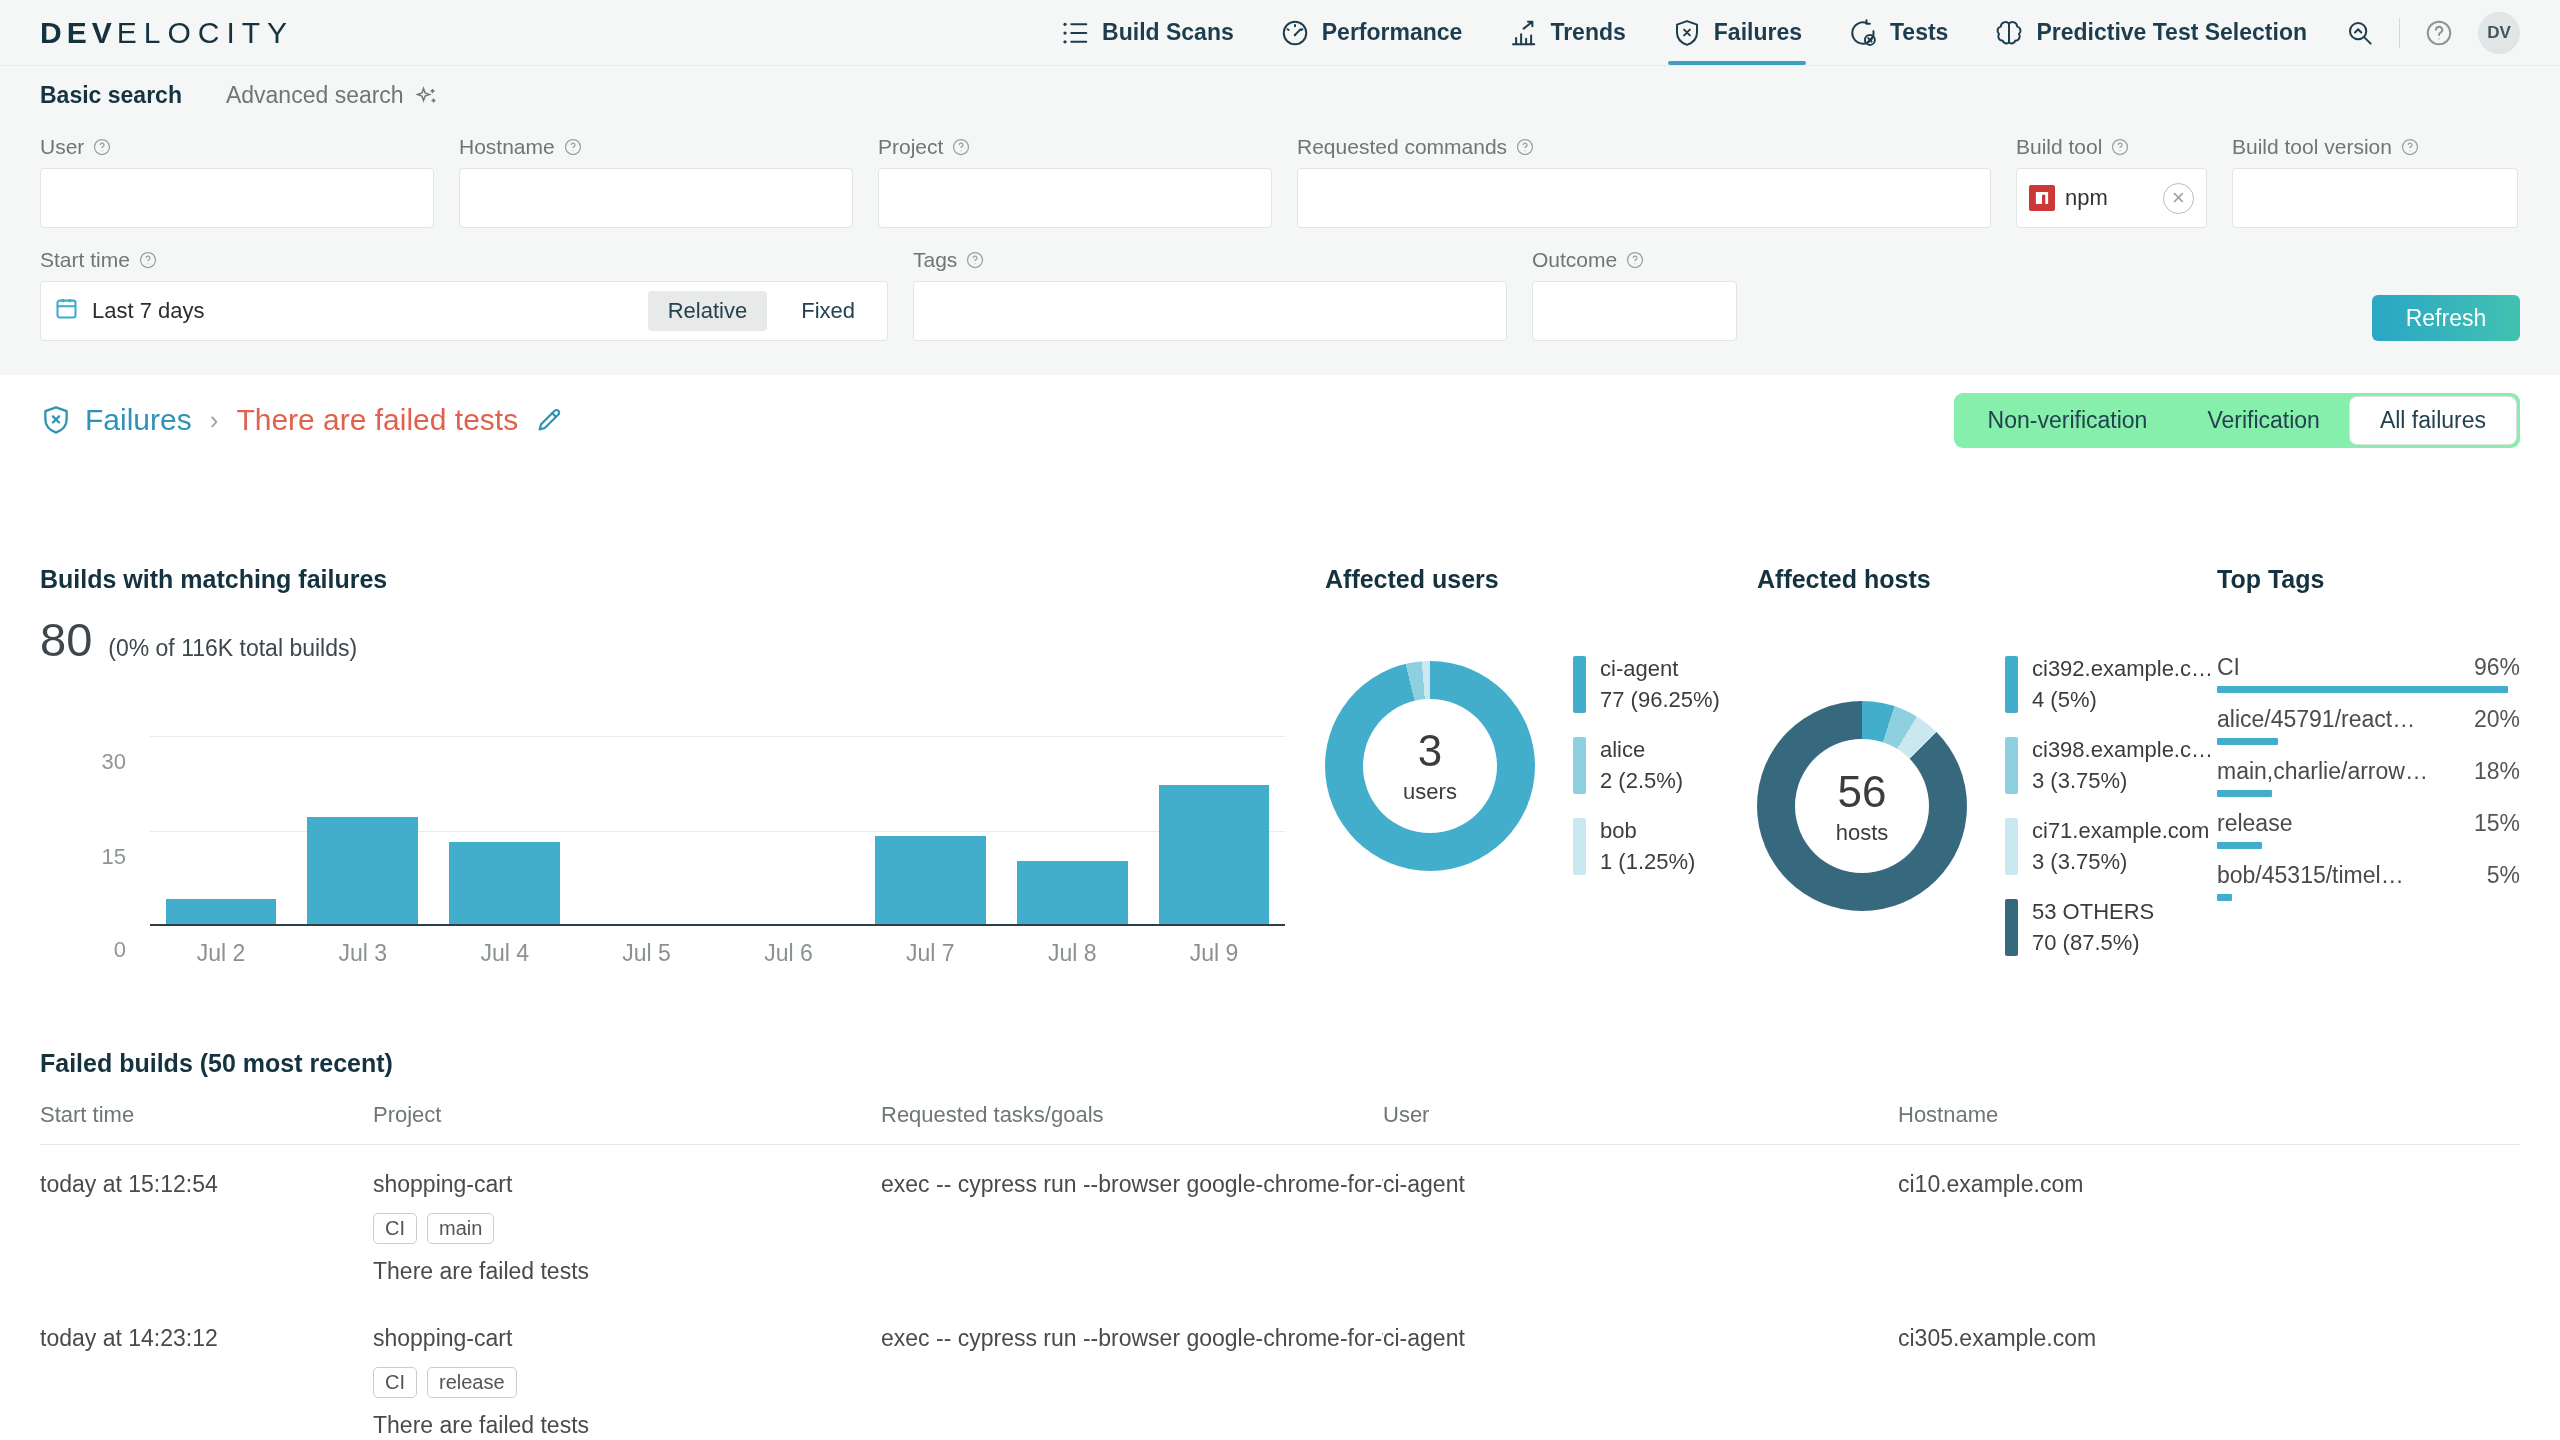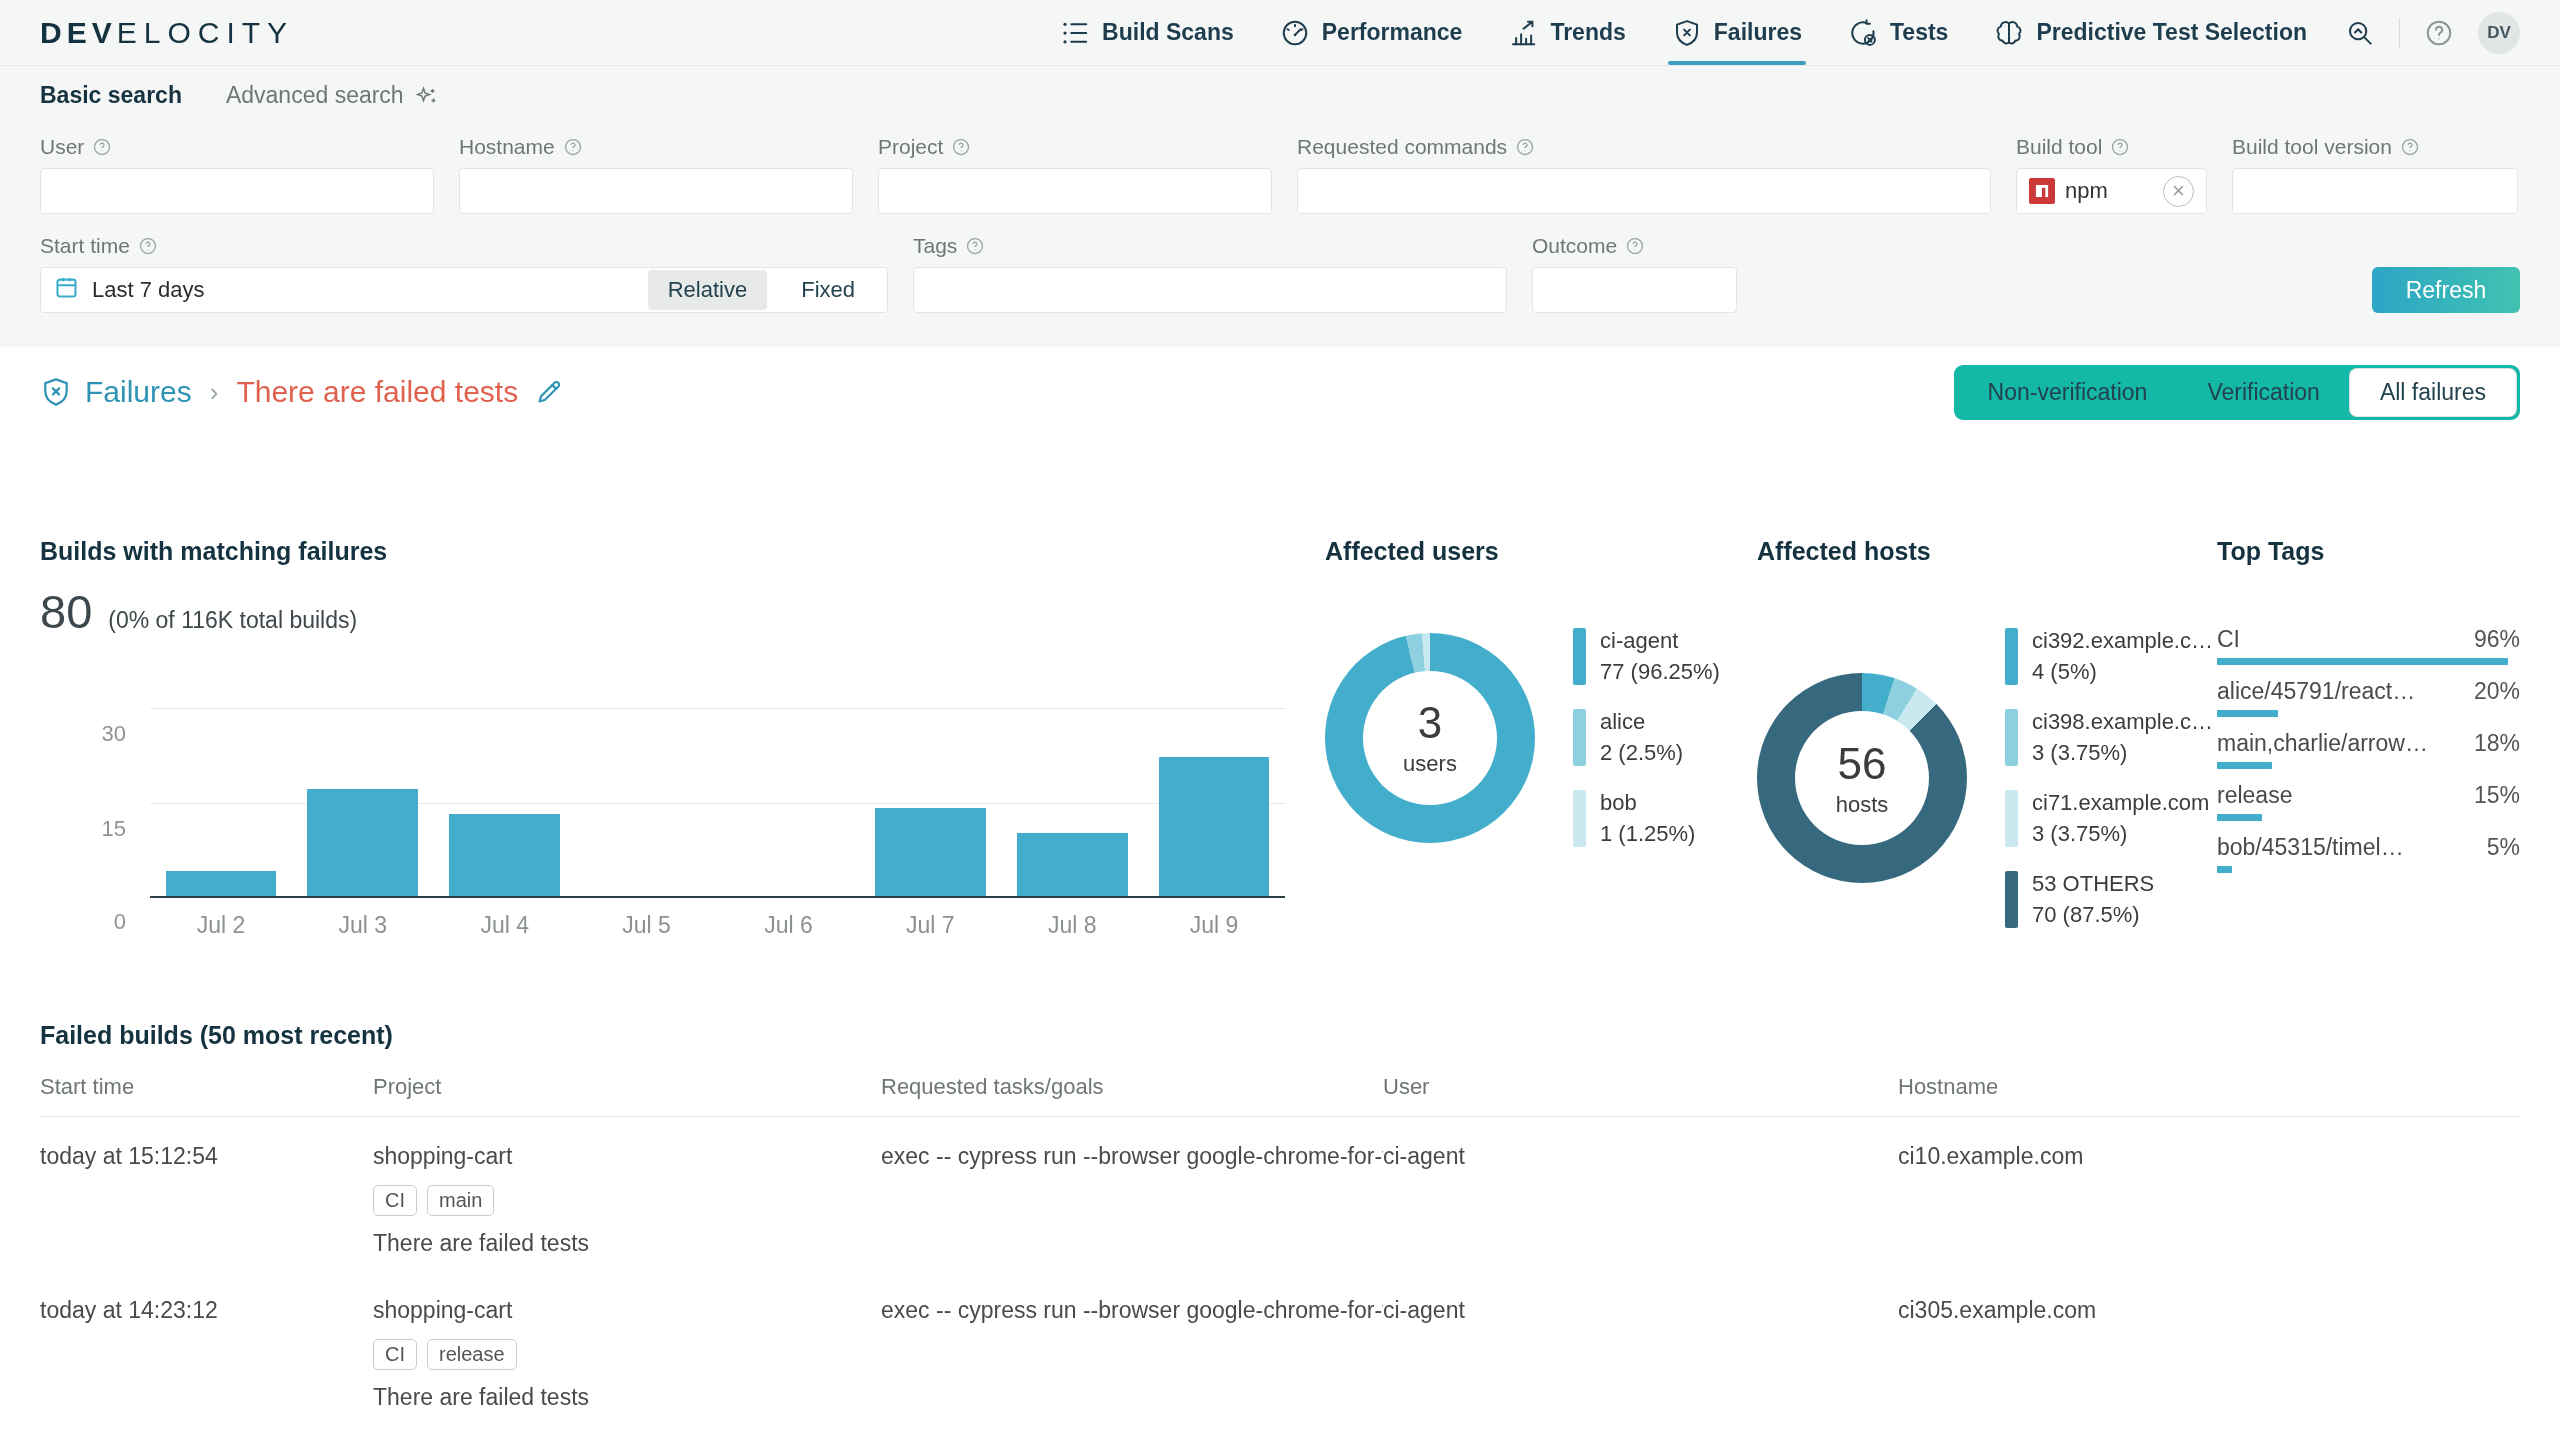--- a/index.html
+++ b/index.html
@@ -29,21 +29,21 @@
   .search-tabs { display:flex; gap:44px; font-size:23px; margin-bottom:26px; }
   .stab { cursor:pointer; display:flex; align-items:center; gap:10px; }
   .stab.active { font-weight:700; color:#14323f; }
   .stab.adv { color:#6f7676; }
   .stab svg { width:24px; height:24px; stroke:#6f7676; fill:none; stroke-width:1.5; }
   .frow { display:flex; gap:25px; }
   .frow + .frow { margin-top:20px; }
   .field { display:flex; flex-direction:column; }
   .flabel { font-size:21px; color:#6f7676; margin-bottom:9px; display:flex; align-items:center; gap:8px; }
   .flabel svg { width:20px; height:20px; stroke:#9aa2a2; fill:none; stroke-width:1.5; }
-  .finput { height:46px; background:#fff; border:1px solid #e3e4e4; border-radius:4px; display:flex; align-items:center; padding:0 12px; font-size:22px; color:#333; cursor:text; }
+  .finput { height:60px; background:#fff; border:1px solid #e3e4e4; border-radius:4px; display:flex; align-items:center; padding:0 12px; font-size:22px; color:#333; cursor:text; }
   .w-user,.w-host,.w-proj { width:394px; }
   .w-req { width:694px; }
   .w-tool { width:191px; }
   .w-toolv { width:286px; }
   .w-start { width:848px; cursor:pointer;justify-content:space-between; }
   .w-custom { width:599px; }
   .w-tags { width:594px; }
   .w-outcome { width:205px; }
   .npm-badge { width:26px; height:26px; background:#cb3837; border-radius:2px; display:flex; align-items:center; justify-content:center; flex:none; }
   .npm-badge svg { width:22px; height:22px; }
@@ -58,21 +58,21 @@
   
   main { padding:0 40px; background:#fff; }
   .crumb-row { display:flex; align-items:center; margin-top:16px; height:58px; }
   .crumb { display:flex; align-items:center; font-size:30px; }
   .crumb-link { color:#2f93b5; display:flex; align-items:center; gap:13px; cursor:pointer; }
   .crumb-link svg { width:32px; height:32px; stroke:#2f93b5; fill:none; stroke-width:1.7; stroke-linecap:round; stroke-linejoin:round; }
   .crumb-sep { color:#9aa5a5; font-size:26px; margin:0 18px; }
   .crumb-current { color:#e0614d; }
   .edit-btn { margin-left:16px; cursor:pointer; display:flex; }
   .edit-btn svg { width:30px; height:30px; stroke:#2f93b5; fill:none; stroke-width:1.7; stroke-linecap:round; stroke-linejoin:round; }
-  .toggle { margin-left:auto; background:#14b8a6; border-radius:9px; padding:4px; display:flex;justify-content:space-between; }
+  .toggle { margin-left:auto; background:#86efac; border-radius:9px; padding:4px; display:flex;justify-content:space-between; }
   .toggle-opt { padding:10px 30px; font-size:23px; color:#23424f; border-radius:7px; cursor:pointer; white-space:nowrap; }
   .toggle-opt.sel { background:#fff; box-shadow:0 0 0 1px #e0e0e0; }
   
   .stats { display:flex; margin-top:116px; }
   .sec-title { font-size:25px; font-weight:700; color:#14323f; }
   .chart-block { width:1245px; flex:none; }
   .count-row { display:flex; align-items:baseline; gap:16px; margin-top:18px; }
   .big-num { font-size:47px; font-weight:300; color:#3d474c; }
   .count-sub { font-size:23px; color:#3d474c; }
   .chart { position:relative; margin-top:40px; margin-left:110px; height:219px; }

